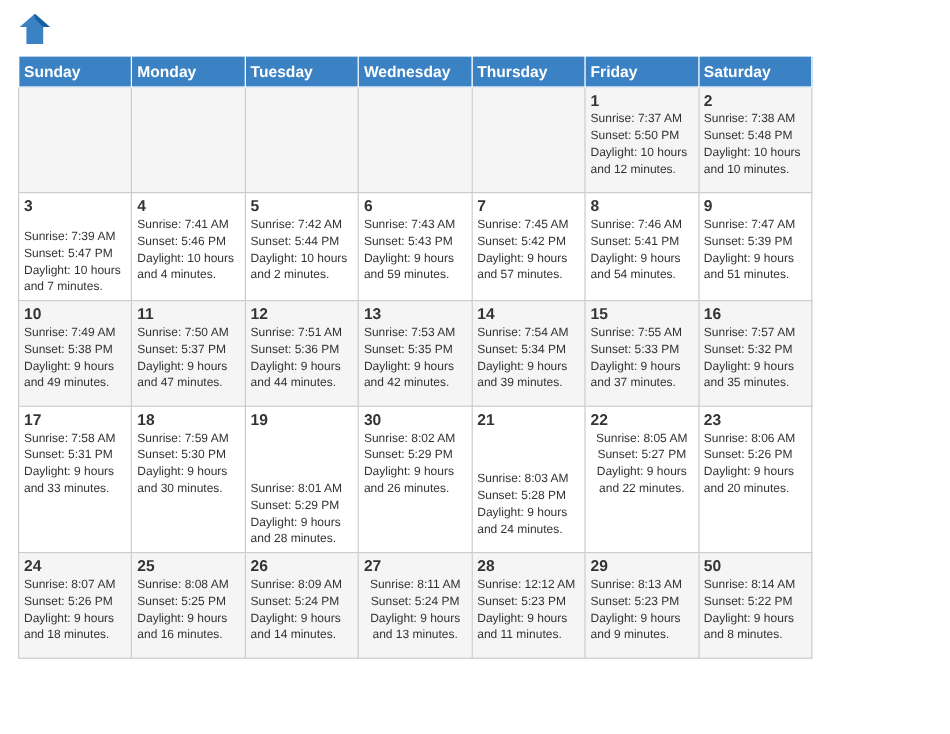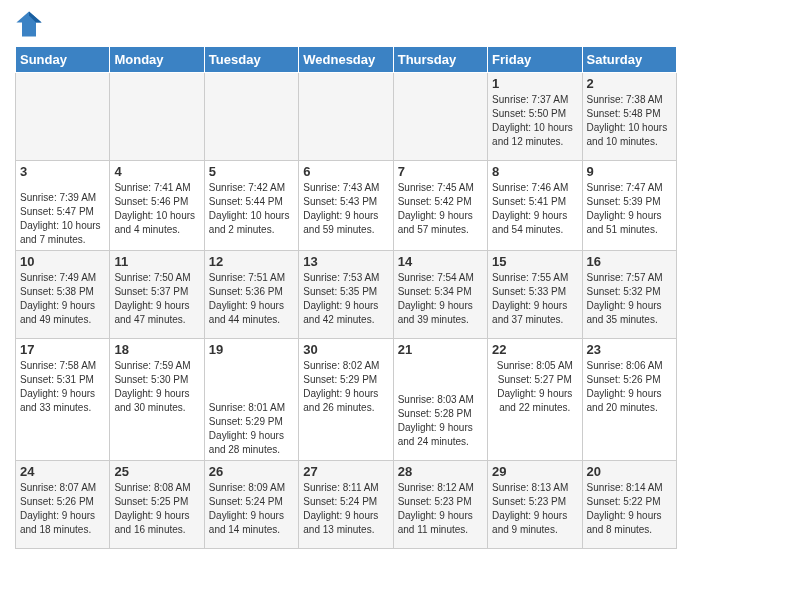--- a/index.html
+++ b/index.html
@@ -292,38 +292,38 @@
 Daylight: 9 hours and 16 minutes.</div>
           </td>
           <td>
             <span class="day-number">26</span>
             <div class="day-info" style="white-space: pre-line;">Sunrise: 8:09 AM
 Sunset: 5:24 PM
 Daylight: 9 hours and 14 minutes.</div>
           </td>
           <td>
             <span class="day-number">27</span>
-            <div class="day-info" style="white-space: pre-line;">Sunrise: 8:11 AM
+            <div class="day-info" style="white-space: pre-line; text-align: center;">Sunrise: 8:11 AM
 Sunset: 5:24 PM
 Daylight: 9 hours and 13 minutes.</div>
           </td>
           <td>
             <span class="day-number">28</span>
-            <div class="day-info" style="white-space: pre-line;">Sunrise: 8:12 AM
+            <div class="day-info" style="white-space: pre-line;">Sunrise: 12:12 AM
 Sunset: 5:23 PM
 Daylight: 9 hours and 11 minutes.</div>
           </td>
           <td>
             <span class="day-number">29</span>
             <div class="day-info" style="white-space: pre-line;">Sunrise: 8:13 AM
 Sunset: 5:23 PM
 Daylight: 9 hours and 9 minutes.</div>
           </td>
           <td>
-            <span class="day-number">20</span>
+            <span class="day-number">50</span>
             <div class="day-info" style="white-space: pre-line;">Sunrise: 8:14 AM
 Sunset: 5:22 PM
 Daylight: 9 hours and 8 minutes.</div>
           </td>
         </tr>
       </tbody>
   </table>
 </div>
 
 </body></html>

